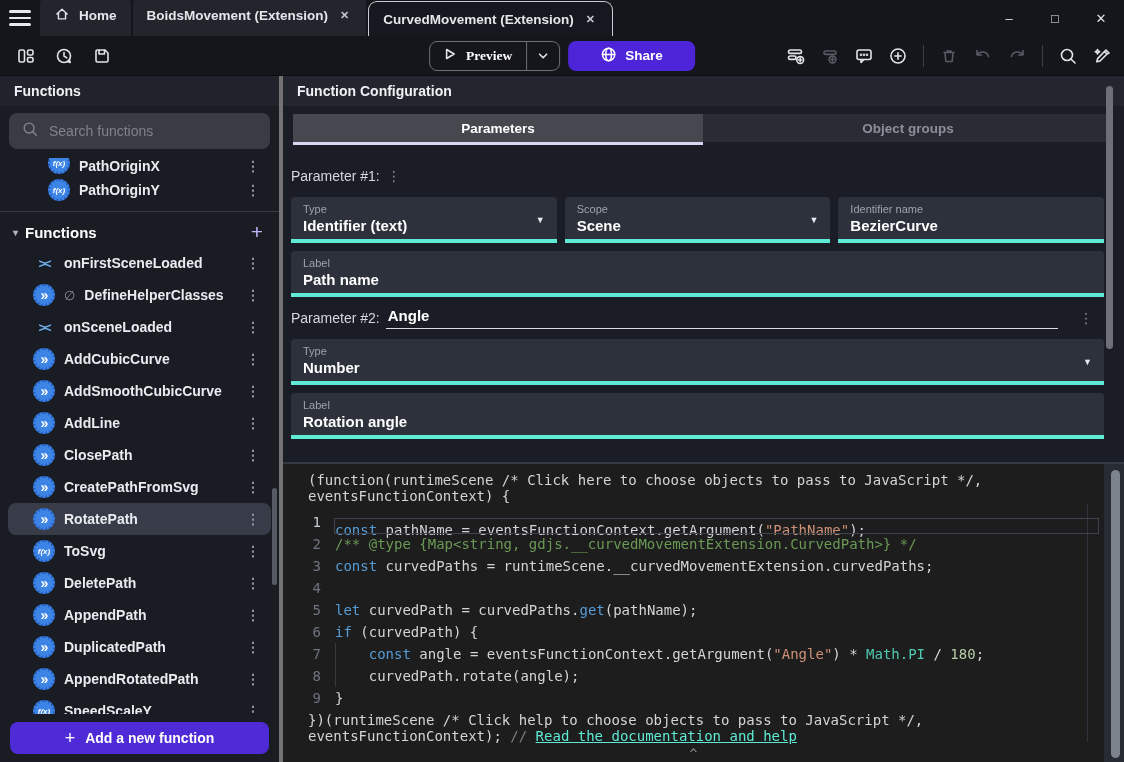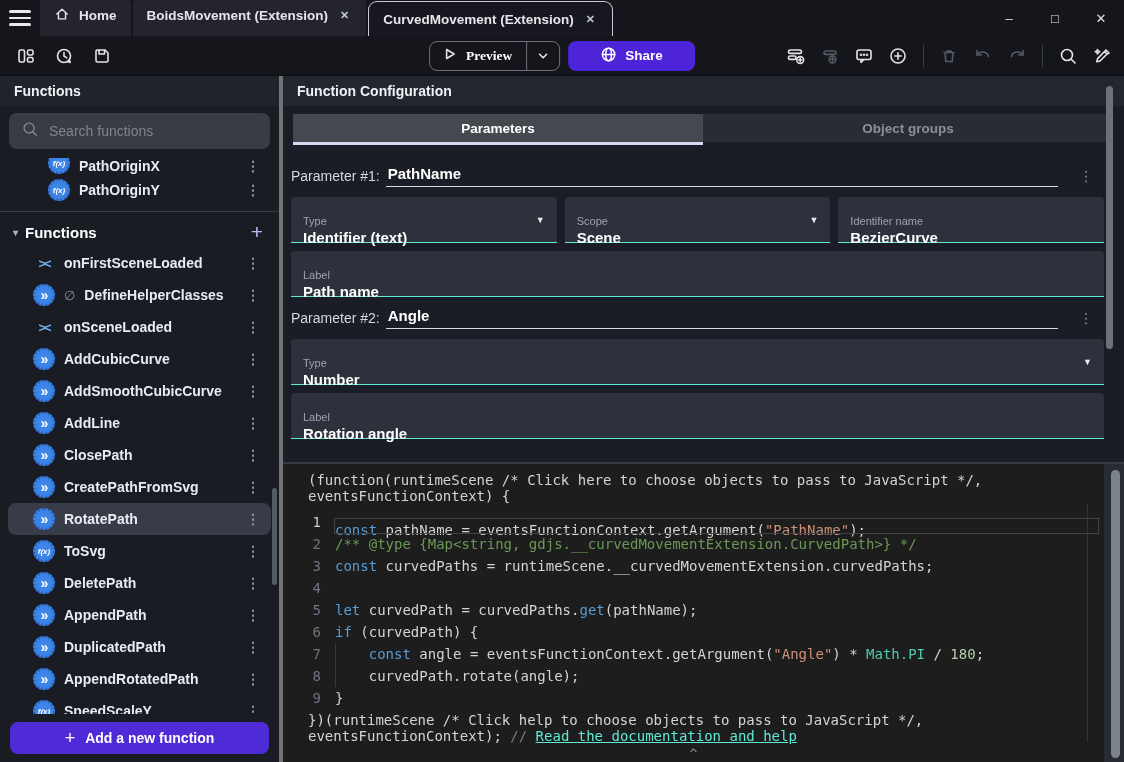--- a/index.html
+++ b/index.html
@@ -69,21 +69,21 @@
   .cfg-tabs { display:flex; margin:8px 11px 0 10px; }
   .cfg-tab { flex:1; height:28px; background:#2a2c35; color:#8c8f99; font-size:13.5px; font-weight:bold; display:flex; align-items:center; justify-content:center; cursor:pointer; position:relative; }
   .cfg-tab.active { background:#46484f; color:#ffffff; }
   .cfg-tab.active::after { content:""; position:absolute; left:0; right:0; bottom:-3px; height:3px; background:#d9d5f2; }
 
   .params { position:absolute; top:66px; left:0; right:0; height:320px; overflow:hidden; padding-top:13px; }
   .param-head { display:flex; align-items:center; height:30px; margin:6px 30px 0 8px; gap:6px; }
   .param-head .idx { color:#d5d7dd; font-size:14px; white-space:nowrap; }
   .param-head .pname { flex:1; color:#ffffff; font-size:15px; font-weight:bold; border-bottom:1px solid #d9d9de; padding:0 4px 4px 2px; margin-right:14px; }
   .fields-row { display:flex; gap:8px; margin:6px 20px 0 8px; }
-  .field { flex:1; background:#2d313b; border-radius:4px 4px 0 0; border-bottom:1px solid #5eead4; height:46px; padding:18px 10px 0 12px; position:relative; cursor:pointer; }
+  .field { flex:1; background:#2d313b; border-radius:4px 4px 0 0; border-bottom:4px solid #5eead4; height:46px; padding:6px 10px 0 12px; position:relative; cursor:pointer; }
   .field .flabel { color:#9fa3ac; font-size:11px; }
   .field .fvalue { color:#fdfdfe; font-size:15px; font-weight:bold; margin-top:2px; white-space:nowrap; }
   .field .darr { position:absolute; right:12px; top:18px; color:#e8e8ee; font-size:9px; }
   .label-row { margin:8px 20px 0 8px; }
 
   .param-scroll { position:absolute; right:11px; top:10px; width:7px; height:263px; background:#6d7078; border-radius:4px; }
 
   
   .editor { position:absolute; top:386px; left:0; right:0; bottom:0; background:#1d1d1d; border-top:2px solid #343945; overflow:hidden; }
   .editor, .editor * { font-family:"DejaVu Sans Mono", monospace; }
@@ -377,21 +377,20 @@
     <div class="main-header">Function Configuration</div>
 
     <div class="cfg-tabs">
       <div class="cfg-tab active">Parameters</div>
       <div class="cfg-tab">Object groups</div>
     </div>
 
     <div class="params">
         <div class="param-head">
           <span class="idx">Parameter #1:</span>
-          <span class="pname">PathName</span>
           <span class="kebab">⋮</span>
         </div>
         <div class="fields-row">
           <div class="field">
             <div class="flabel">Type</div>
             <div class="fvalue">Identifier (text)</div>
             <span class="darr">▼</span>
           </div>
           <div class="field">
             <div class="flabel">Scope</div>

